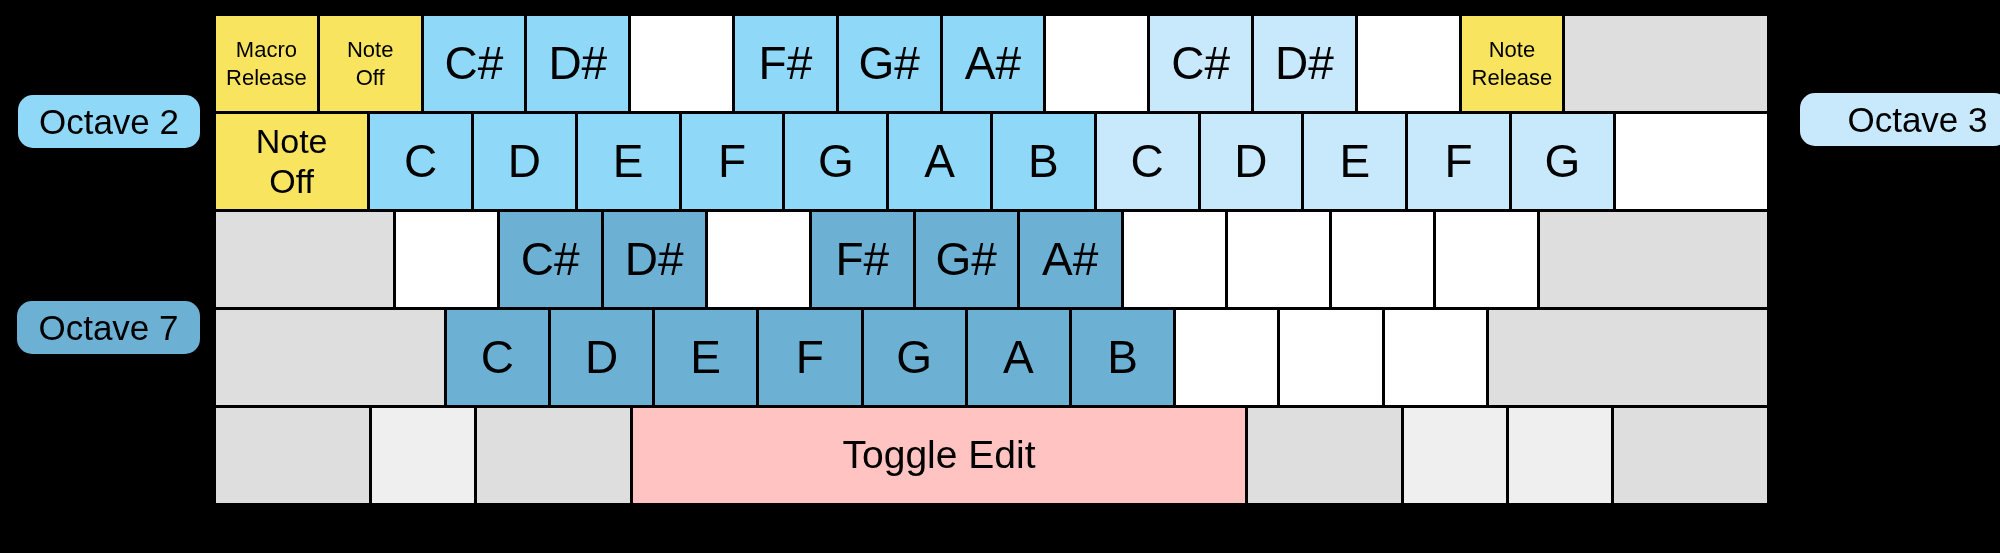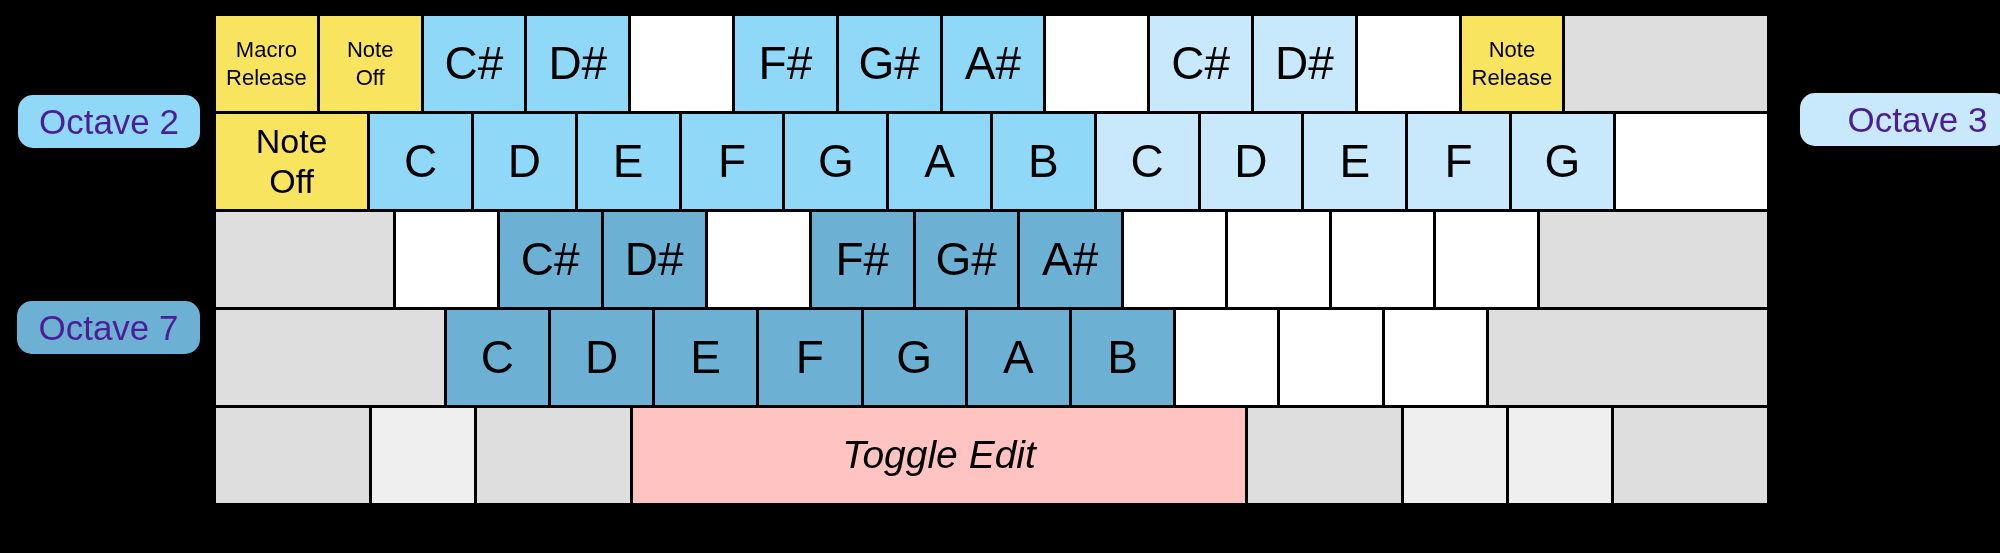--- a/index.html
+++ b/index.html
@@ -9,21 +9,21 @@
   .keyboard{position:absolute;left:216px;top:16px;width:1551px;height:487px;
             background:#000;display:flex;flex-direction:column;gap:3px;}
   .krow{flex:1 1 0;display:flex;gap:3px;min-height:0;}
   .key{flex-basis:0;min-width:0;display:flex;align-items:center;justify-content:center;
        text-align:center;font-size:46px;line-height:1.05;white-space:pre-line;
        color:#000;}
   .key.small{font-size:22px;line-height:1.25;}
   .key.medium{font-size:34px;line-height:1.15;}
   .key.space{font-size:39px;}
   .badge{position:absolute;height:53px;border-radius:15px;display:flex;
-         align-items:center;justify-content:center;font-size:35px;color:#4c1d95;}
+         align-items:center;justify-content:center;font-size:35px;color:#000000;}
   .badge-oct2{left:18px;top:95px;width:182px;}
   .badge-oct1{left:17px;top:301px;width:183px;}
   .badge-oct3{left:1800px;top:93px;width:183px;}
 </style>
 </head>
 <body>
 
 <div class="stage">
   <div class="badge badge-oct2" style="background: rgb(143, 216, 247);">Octave 2</div>
   <div class="badge badge-oct1" style="background: rgb(108, 176, 212);">Octave 7</div>
@@ -91,20 +91,20 @@
         <div class="key" style="flex-grow: 1; background: rgb(108, 176, 212);">B</div>
         <div class="key" style="flex-grow: 1; background: rgb(255, 255, 255);"></div>
         <div class="key" style="flex-grow: 1; background: rgb(255, 255, 255);"></div>
         <div class="key" style="flex-grow: 1; background: rgb(255, 255, 255);"></div>
         <div class="key" style="flex-grow: 2.75; background: rgb(222, 222, 222);"></div>
       </div>
       <div class="krow">
         <div class="key" style="flex-grow: 1.5; background: rgb(222, 222, 222);"></div>
         <div class="key" style="flex-grow: 1; background: rgb(239, 239, 239);"></div>
         <div class="key" style="flex-grow: 1.5; background: rgb(222, 222, 222);"></div>
-        <div class="key space" style="flex-grow: 6; background: rgb(255, 196, 194); font-style: italic;">Toggle Edit</div>
+        <div class="key space" style="flex-grow: 6; background: rgb(255, 196, 194);">Toggle Edit</div>
         <div class="key" style="flex-grow: 1.5; background: rgb(222, 222, 222);"></div>
         <div class="key" style="flex-grow: 1; background: rgb(239, 239, 239);"></div>
         <div class="key" style="flex-grow: 1; background: rgb(239, 239, 239);"></div>
         <div class="key" style="flex-grow: 1.5; background: rgb(222, 222, 222);"></div>
       </div>
     </div>
 </div>
 
 </body></html>

